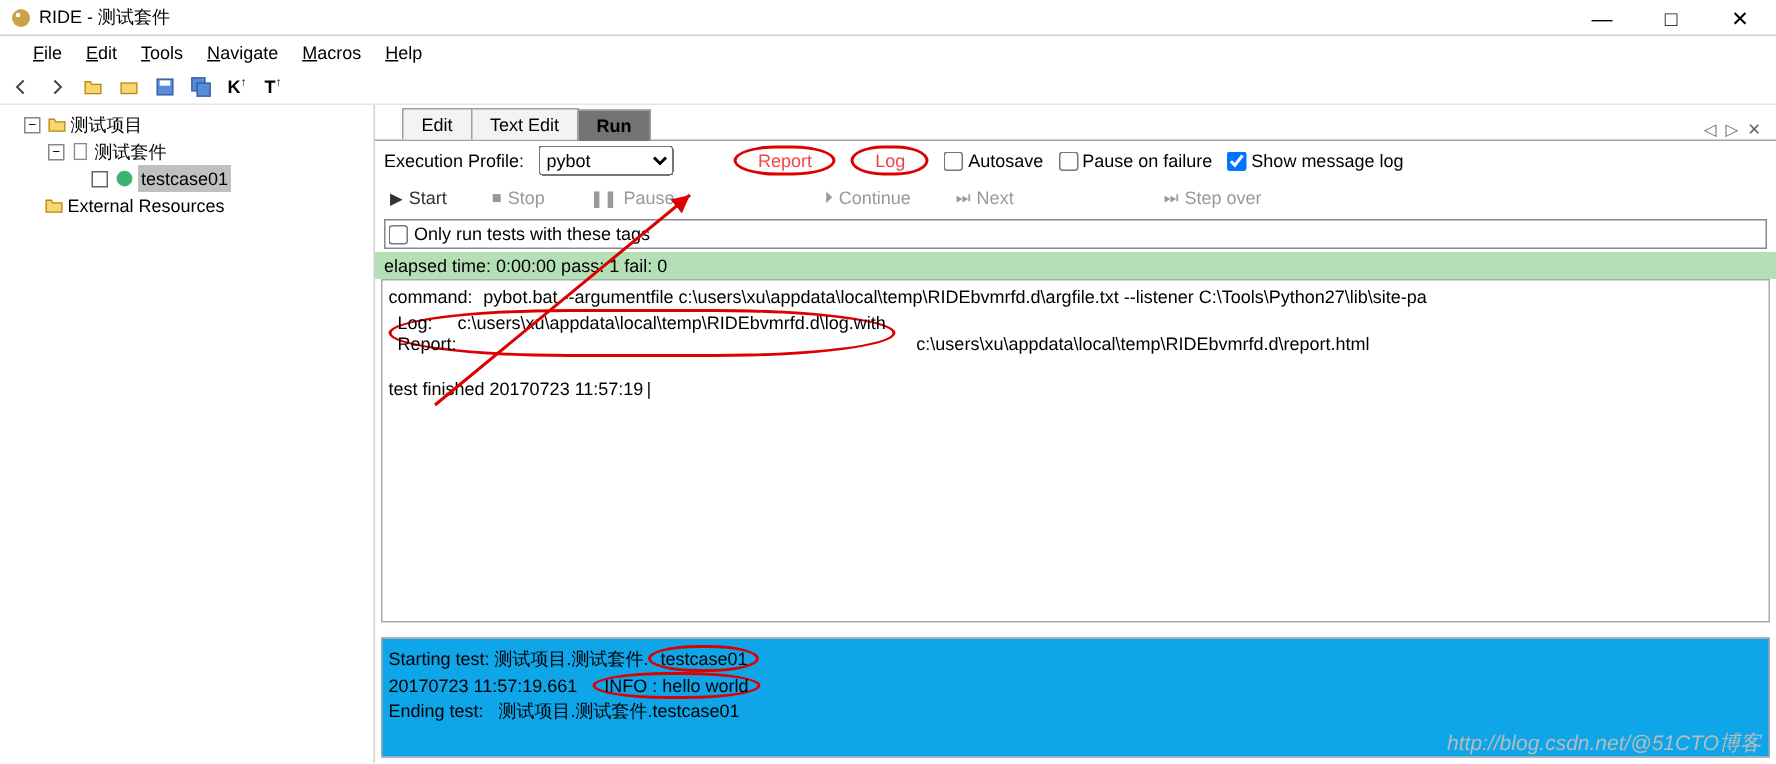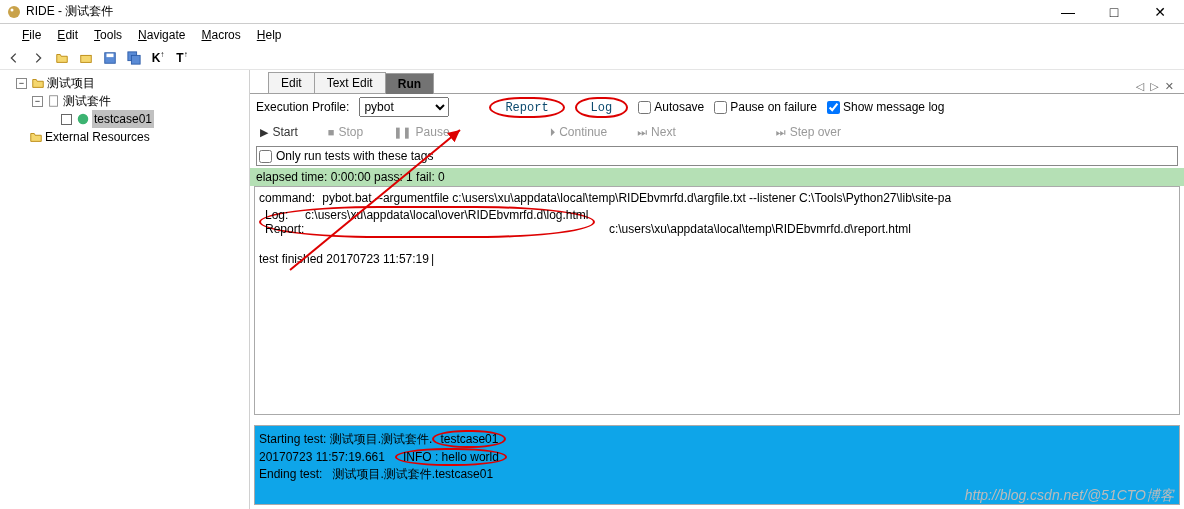--- a/index.html
+++ b/index.html
@@ -39,21 +39,21 @@
 
 .tabrow { display: flex; align-items: flex-end; height: 24px; border-bottom: 1px solid #a0a0a0; padding-left: 18px; }
 .tab { padding: 3px 12px; border: 1px solid #a0a0a0; border-bottom: none; margin-right: -1px; background: #f3f3f3; cursor: default; }
 .tab.active { background: #737373; font-weight: bold; position: relative; top: 1px; }
 .tabnav { margin-left: auto; display: flex; gap: 6px; padding-right: 10px; font-size: 11px; color: #666; }
 
 
 .runrow { display: flex; align-items: center; height: 26px; padding: 2px 6px; gap: 10px; }
 .runrow label { white-space: nowrap; }
 .runrow select { height: 20px; font-size: 12px; min-width: 90px; }
-.linkbtn { color: #0c4a6e; padding: 1px 6px; cursor: default; font-family: Liberation Mono, monospace; }
+.linkbtn { color: #ef4444; padding: 1px 6px; cursor: default; }
 .runrow .chkwrap { display: flex; align-items: flex-end; gap: 3px; }
 .runrow input[type=checkbox] { width: 13px; height: 13px; }
 
 
 .redcircle { border: 2px solid #d00; border-radius: 50%/60%; padding: 1px 8px; display: inline-block; }
 
 
 .execrow { display: flex; align-items: center; height: 24px; padding: 2px 10px; gap: 30px; }
 .execbtn { display: flex; align-items: center; gap: 4px; color: #333; cursor: default; }
 .execbtn.disabled { color: #999; }
@@ -276,21 +276,21 @@
     <div class="tagrow">
       <div class="tagbox">
         <input type="checkbox" style="">
         <span>Only run tests with these tags</span>
       </div>
     </div>
 
     <div class="statusbar">elapsed time: 0:00:00     pass: 1     fail: 0</div>
 
     <div class="outpane"><span>command:</span> <span>pybot.bat --argumentfile c:\users\xu\appdata\local\temp\RIDEbvmrfd.d\argfile.txt --listener C:\Tools\Python27\lib\site-pa</span>
-<span class="redoval" style="border-radius:50%/70%;padding:0 4px"><span>Log:</span>     <span>c:\users\xu\appdata\local\over\RIDEbvmrfd.d\log.html</span>
+<span class="redoval" style="border-radius:50%/70%;padding:0 4px"><span>Log:</span>     <span>c:\users\xu\appdata\local\temp\RIDEbvmrfd.d\log.with</span>
 <span>Report:</span></span>  <span>c:\users\xu\appdata\local\temp\RIDEbvmrfd.d\report.html</span>
 
 <span>test finished 20170723 11:57:19</span>|</div>
 
     <div class="splitter"></div>
 
     <div class="outpane2"><span>Starting test: 测试项目.测试套件.</span><span class="redoval"><span>testcase01</span></span>
 <span>20170723 11:57:19.661   </span><span class="redoval"><span>INFO : hello world</span></span>
 <span>Ending test:   测试项目.测试套件.testcase01</span></div>
 

